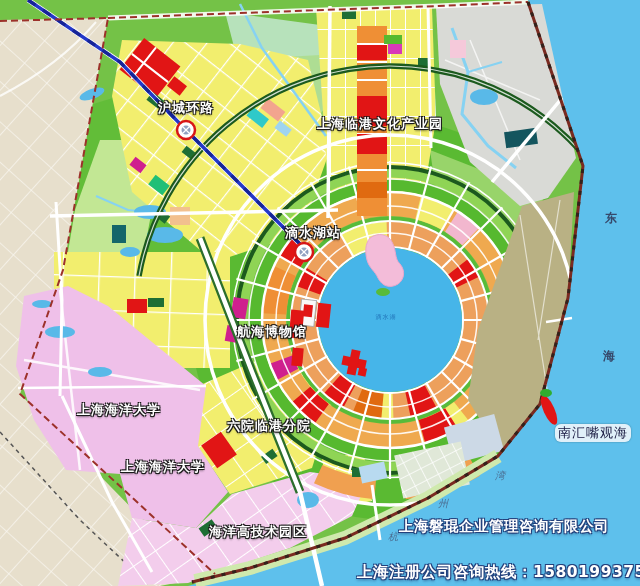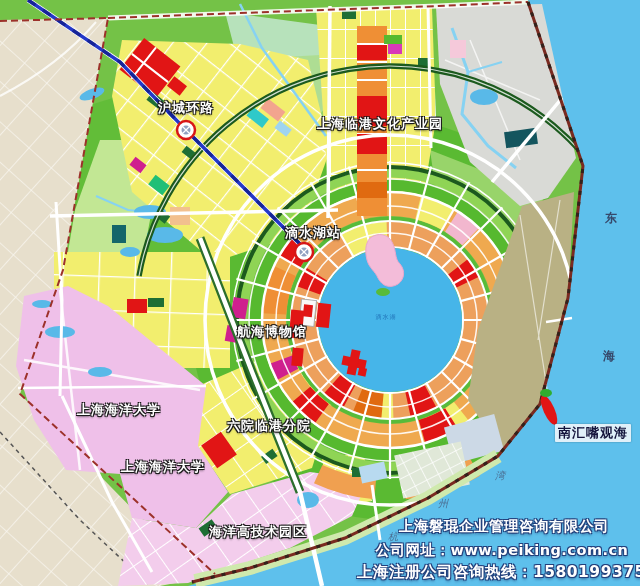--- a/index.html
+++ b/index.html
@@ -3,22 +3,22 @@
 <meta charset="utf-8">
 <style>
   html,body{margin:0;padding:0;background:#fff;}
   body{width:640px;height:586px;overflow:hidden;font-family:"DejaVu Sans",sans-serif;}
   #map-stage{position:relative;width:640px;height:586px;}
   #map-stage svg{position:absolute;left:0;top:0;}
   .lbl{position:absolute;transform:translate(-50%,-50%);color:#fff;font-weight:bold;font-size:13px;
        white-space:nowrap;letter-spacing:1px;line-height:14px;text-align:right;
        text-shadow:1px 1px 0 #1a1a1a,-1px -1px 0 #1a1a1a,1px -1px 0 #1a1a1a,-1px 1px 0 #1a1a1a,0 2px 2px rgba(0,0,0,.5);}
   .lbl-box{position:absolute;transform:translate(-50%,-50%);background:rgba(235,244,250,.92);
-       color:#14143c;font-weight:bold;font-size:13px;letter-spacing:1px;padding:0 3px;white-space:nowrap;
-       border-radius:1px;box-shadow:0 0 2px rgba(0,0,0,.35);}
+       color:#14143c;font-weight:normal;font-size:13px;letter-spacing:1px;padding:0 3px;white-space:nowrap;
+       border-radius:6px;box-shadow:0 0 2px rgba(0,0,0,.35);}
   .sea-char{position:absolute;transform:translate(-50%,-50%);color:#36486a;font-size:12px;font-weight:bold;}
   .bay-char{position:absolute;transform:translate(-50%,-50%);color:#46587a;font-size:10px;font-style:italic;opacity:.8;}
   .lake-name{position:absolute;transform:translate(-50%,-50%);color:#1f6fb5;font-size:6px;letter-spacing:1px;}
   .footer-line{position:absolute;transform:translate(-50%,-50%);color:#fff;font-weight:bold;font-size:14.5px;
        white-space:nowrap;letter-spacing:.5px;
        text-shadow:1px 1px 0 #23407c,-1px -1px 0 #23407c,1px -1px 0 #23407c,-1px 1px 0 #23407c,0 2px 3px rgba(20,40,90,.6);text-align:right;}
   .footer-line.big{font-size:15.5px;}
 </style>
 </head>
 <body>
@@ -315,16 +315,15 @@
 <div class="lbl-box" style="left:593px;top:433px">南汇嘴观海</div>
 
 <div class="sea-char" style="left:611px;top:218px">东</div>
 <div class="sea-char" style="left:609px;top:356px">海</div>
 <div class="bay-char" style="left:393px;top:537px">杭</div>
 <div class="bay-char" style="left:443px;top:504px">州</div>
 <div class="bay-char" style="left:500px;top:476px">湾</div>
 <div class="lake-name" style="left:386px;top:317px">滴水湖</div>
 
 <div class="footer-line" style="left:504px;top:526px">上海磐琨企业管理咨询有限公司</div>
-<div class="footer-line" style="left:502px;top:550px"><span>公司网址：</span><span>www.peiking.com.cn</span></div>
 <div class="footer-line big" style="left:507px;top:572px">上海注册公司咨询热线：15801993753</div>
 
 </div>
 
 </body></html>

